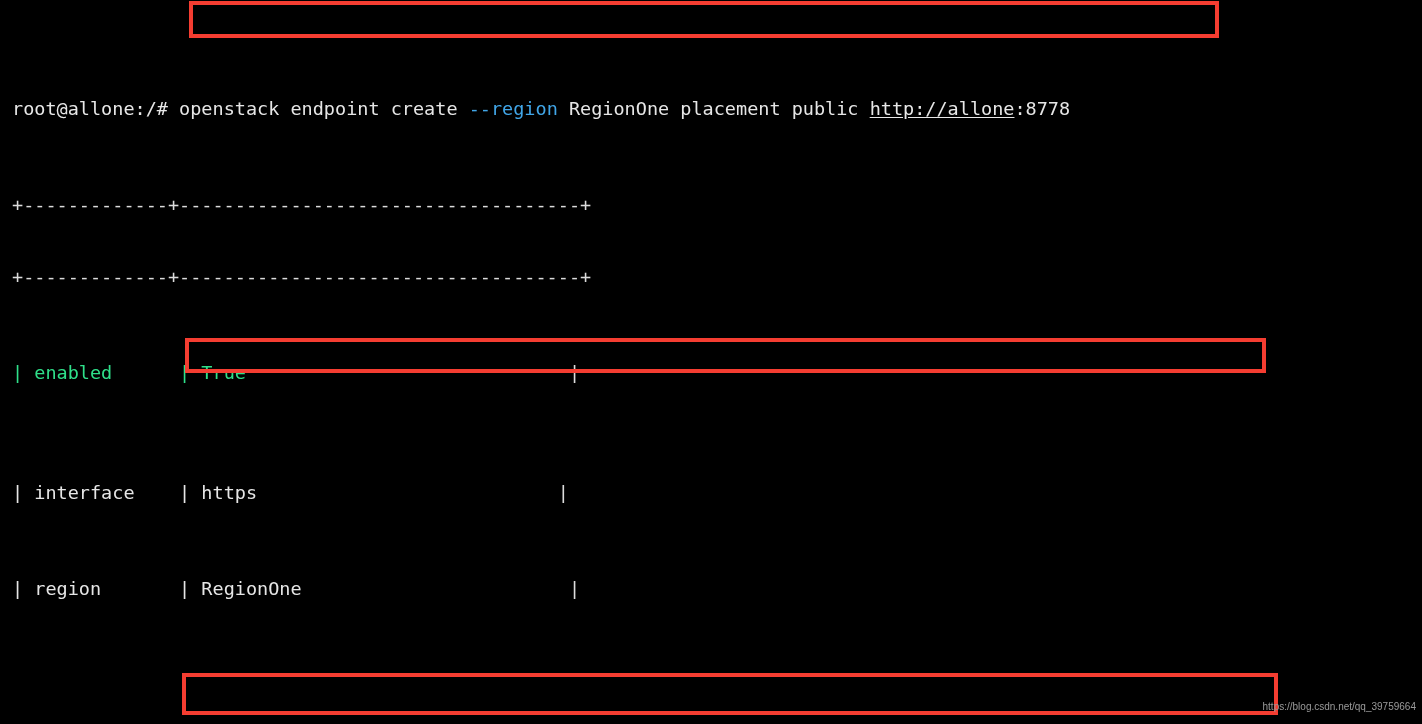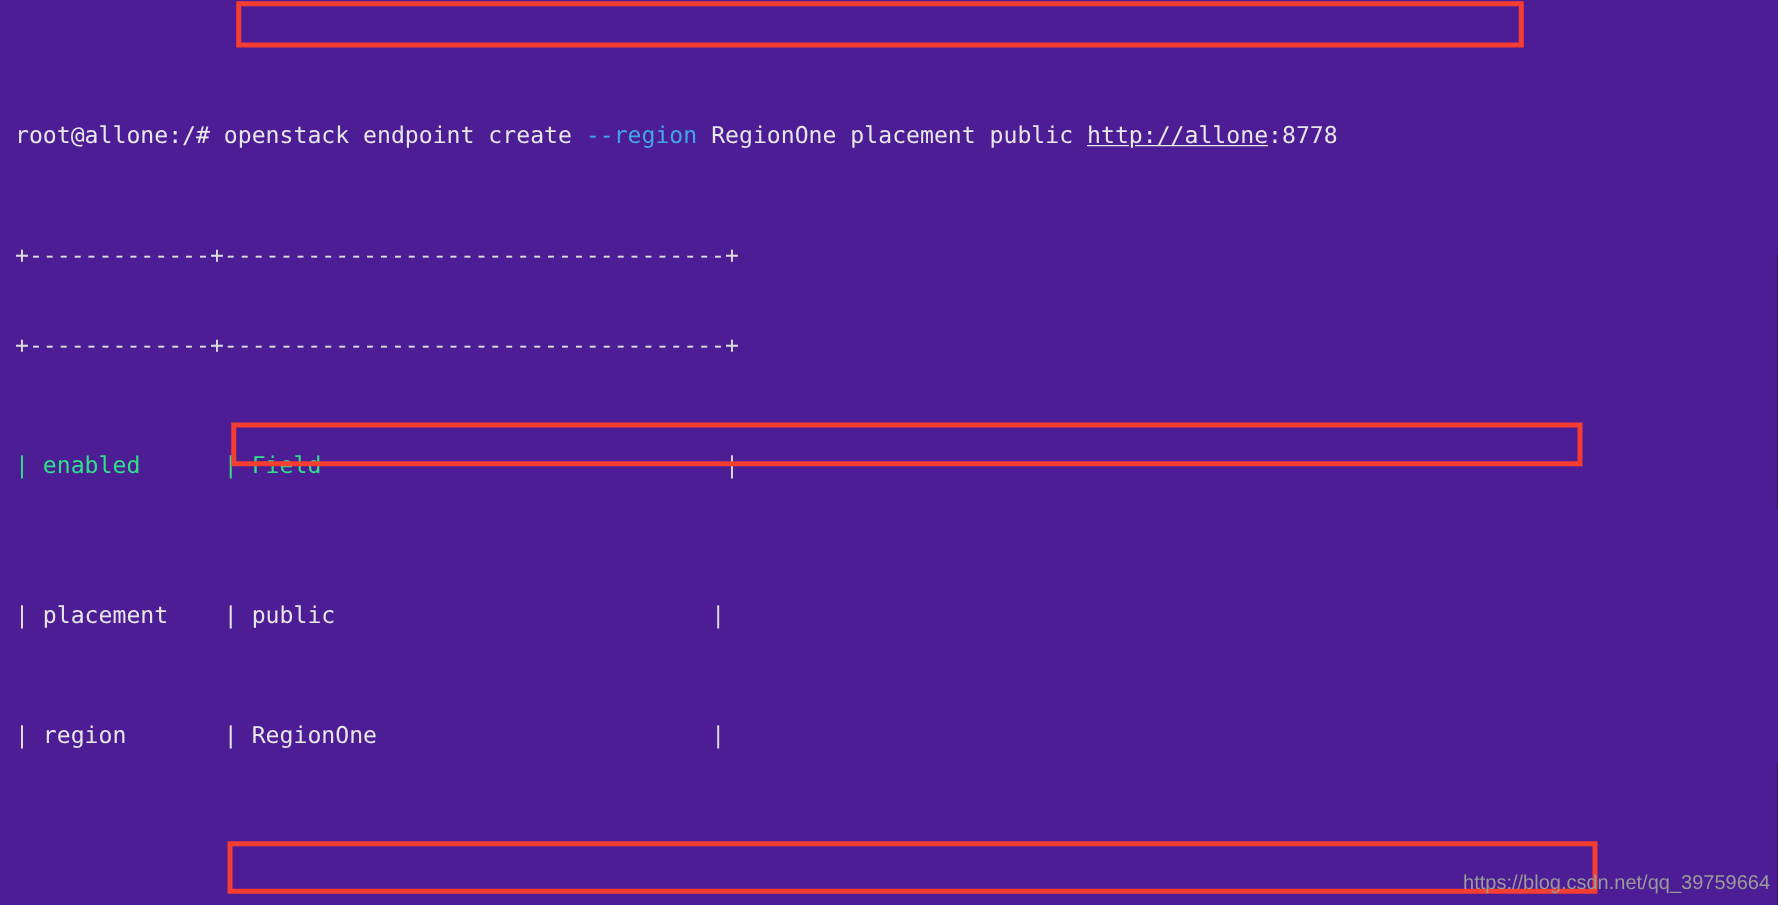--- a/index.html
+++ b/index.html
@@ -4,21 +4,21 @@
 <style>
   html, body {
     margin: 0;
     padding: 0;
     background: #1f1f1f;
   }
   #terminal {
     position: relative;
     width: 1422px;
     height: 724px;
-    background: #4c1d95;
+    background: #000000;
     overflow: hidden;
     font-family: "DejaVu Sans Mono", "Liberation Mono", monospace;
     font-size: 18.5px;
     line-height: 24px;
     letter-spacing: 0px;
     color: #e8e8e8;
     -webkit-font-smoothing: antialiased;
   }
   #lines {
     position: absolute;
@@ -45,43 +45,43 @@
   }
   #redbox-1 { left: 189px; top: 1px;   width: 1030px; height: 37px; }
   #redbox-2 { left: 185px; top: 338px; width: 1081px; height: 35px; }
   #redbox-3 { left: 182px; top: 673px; width: 1096px; height: 42px; }
 
   #watermark {
     position: absolute;
     right: 6px;
     top: 695px;
     font-family: "Liberation Sans", sans-serif;
-    font-size: 16px;
+    font-size: 10px;
     color: #9a9a9a;
     letter-spacing: 0px;
     white-space: nowrap;
   }
 </style>
 </head>
 <body>
 
 <div id="terminal">
 
   <div id="lines">
 
     
     <div class="line"><span>root@allone:/# </span><span class="fg-default">openstack endpoint create </span><span class="fg-cyan">--region</span><span class="fg-default"> RegionOne placement public </span><span class="url">http://allone</span><span class="fg-default">:8778</span></div>
 
     <div class="line fg-border">+-------------+------------------------------------+</div>
     <div class="line fg-border">+-------------+------------------------------------+</div>
 
-    <div class="line"><span class="fg-green">| enabled      | </span><span class="fg-green">Field</span><span class="fg-border">                             |</span></div>
+    <div class="line"><span class="fg-green">| enabled      | </span><span class="fg-green">True</span><span class="fg-border">                             |</span></div>
 
 
-    <div class="line"><span class="fg-default">| placement    | </span><span class="fg-default">public</span><span class="fg-border">                           |</span></div>
+    <div class="line"><span class="fg-default">| interface    | </span><span class="fg-default">https</span><span class="fg-border">                           |</span></div>
 
     <div class="line"><span class="fg-default">| region       | </span><span class="fg-default">RegionOne</span><span class="fg-border">                        |</span></div>
 
     
 
     
 
     
 
     

